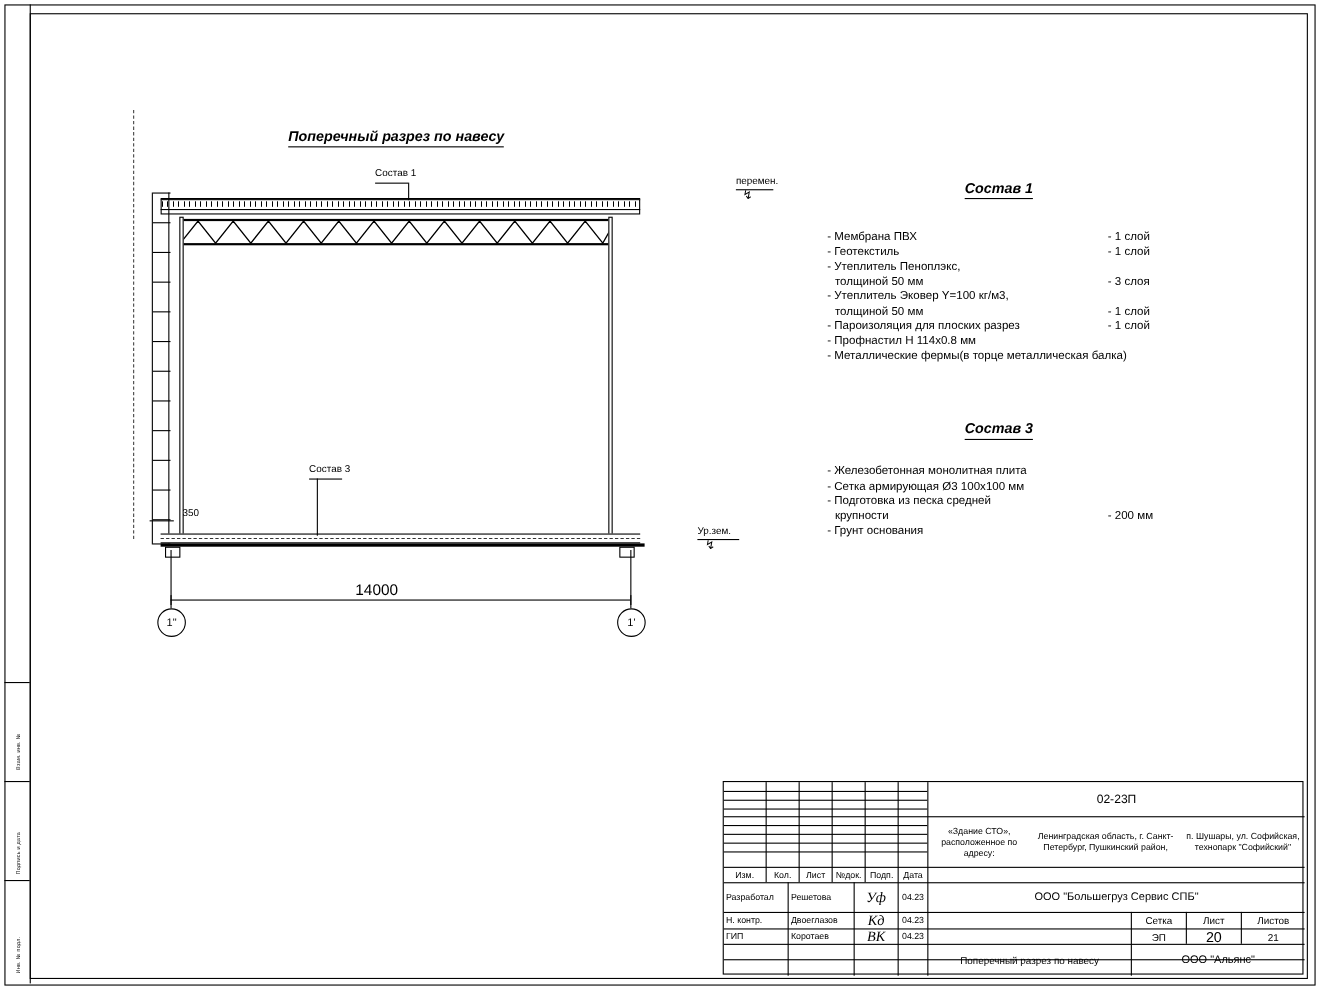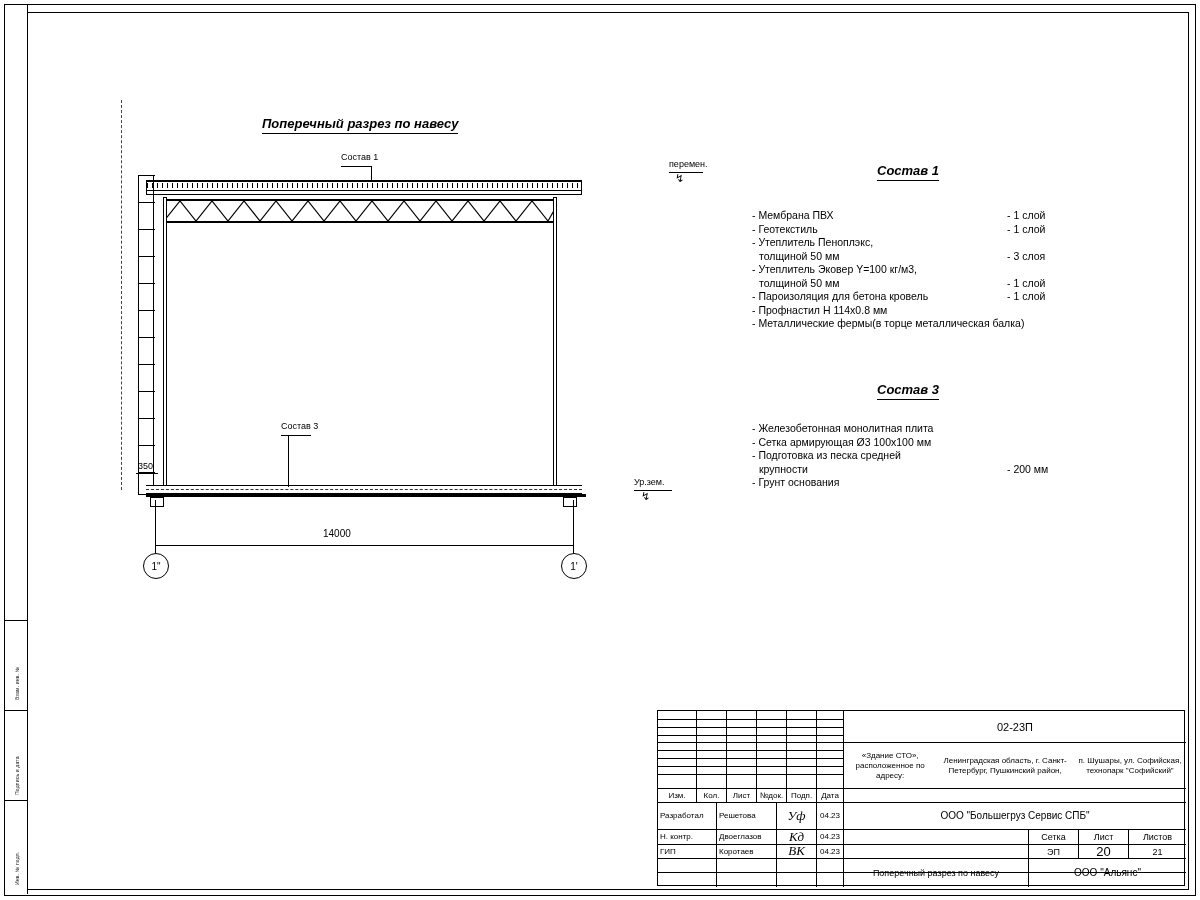--- a/index.html
+++ b/index.html
@@ -111,21 +111,21 @@
     position:absolute; left:563px; top:497px; width:14px; height:10px; border:1px solid #000; box-sizing:border-box;
   }
 
   
   .leader { position:absolute; background:#000; }
   .lbl { position:absolute; font-size:9px; white-space:nowrap; }
 
   
   .dimline { position:absolute; left:155px; top:545px; width:418px; height:1px; background:#000; }
   .dimtick { position:absolute; width:1px; height:9px; background:#000; }
-  .dimtext { position:absolute; font-size:10px; }
+  .dimtext { position:absolute; font-size:14px; }
 
   .axis-circle {
     position:absolute; width:24px; height:24px; border:1px solid #000; border-radius:50%;
     display:flex; align-items:center; justify-content:center; font-size:10px; background:#fff;
   }
   .axis-stem { position:absolute; width:1px; background:#000; }
 
   
   .lev-arrow { position:absolute; font-size:11px; line-height:8px; }
   .lev-line { position:absolute; height:1px; background:#000; }
@@ -218,21 +218,21 @@
   <div class="footing-r"></div>
 
   <div class="lbl" style="left:341px; top:152px;">Состав 1</div>
   <div class="leader h1" style="left:341px; top:166px; width:30px; height:1px;"></div>
   <div class="leader v1" style="left:371px; top:166px; width:1px; height:16px;"></div>
 
   <div class="lbl" style="left:281px; top:421px;">Состав 3</div>
   <div class="leader h1" style="left:281px; top:435px; width:30px; height:1px;"></div>
   <div class="leader v1" style="left:288px; top:435px; width:1px; height:52px;"></div>
 
-  <div class="dimtext" style="left:138px; top:461px; font-size:9px;">350</div>
+  <div class="dimtext" style="left:138px; top:461px; font-size:9px;padding-left:28px;">350</div>
   <div class="leader h1" style="left:136px; top:473px; width:22px; height:1px;"></div>
 
   <div class="lbl" style="left:669px; top:159px;">перемен.</div>
   <div class="lev-line" style="left:669px; top:172px; width:34px;"></div>
   <div class="lev-arrow" style="left:675px; top:174px;">↯</div>
 
   <div class="lbl" style="left:634px; top:477px;">Ур.зем.</div>
   <div class="lev-line" style="left:634px; top:490px; width:38px;"></div>
   <div class="lev-arrow" style="left:641px; top:492px;">↯</div>
 
@@ -251,21 +251,21 @@
   </div>
 
   <div class="spec-title" style="left:877px; top:163px;">Состав 1</div>
   <div class="spec" style="left:752px; top:209px; width:330px;">
     <div class="row"><span>- Мембрана ПВХ</span><span class="val">- 1 слой</span></div>
     <div class="row"><span>- Геотекстиль</span><span class="val">- 1 слой</span></div>
     <div class="row"><span>- Утеплитель Пеноплэкс,</span></div>
     <div class="row"><span style="margin-left:7px">толщиной 50 мм</span><span class="val">- 3 слоя</span></div>
     <div class="row"><span>- Утеплитель Эковер Y=100 кг/м3,</span></div>
     <div class="row"><span style="margin-left:7px">толщиной 50 мм</span><span class="val">- 1 слой</span></div>
-    <div class="row"><span>- Пароизоляция для бетона кровель</span><span class="val">- 1 слой</span></div>
+    <div class="row"><span>- Пароизоляция для плоских разрез</span><span class="val">- 1 слой</span></div>
     <div class="row"><span>- Профнастил Н 114х0.8 мм</span><span class="val"></span></div>
     <div class="row"><span>- Металлические фермы(в торце металлическая балка)</span></div>
   </div>
 
   <div class="spec-title" style="left:877px; top:382px;">Состав 3</div>
   <div class="spec" style="left:752px; top:422px; width:330px;">
     <div class="row"><span>- Железобетонная  монолитная плита</span></div>
     <div class="row"><span>- Сетка армирующая Ø3 100х100 мм</span><span class="val"></span></div>
     <div class="row"><span>- Подготовка из песка средней</span></div>
     <div class="row"><span style="margin-left:7px">крупности</span><span class="val">- 200 мм</span></div>

